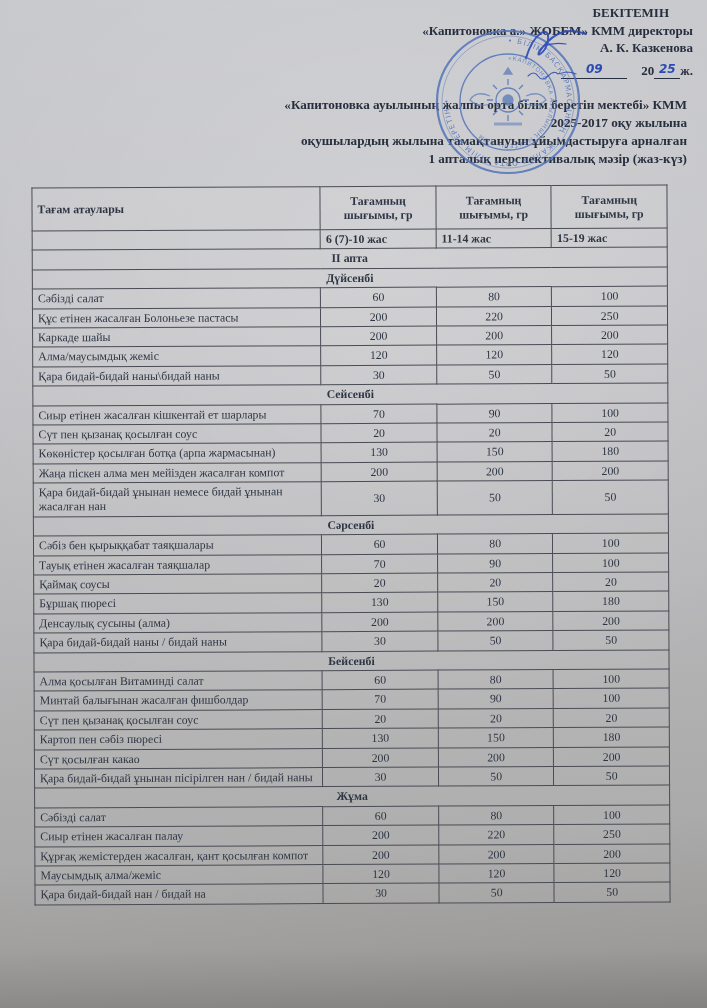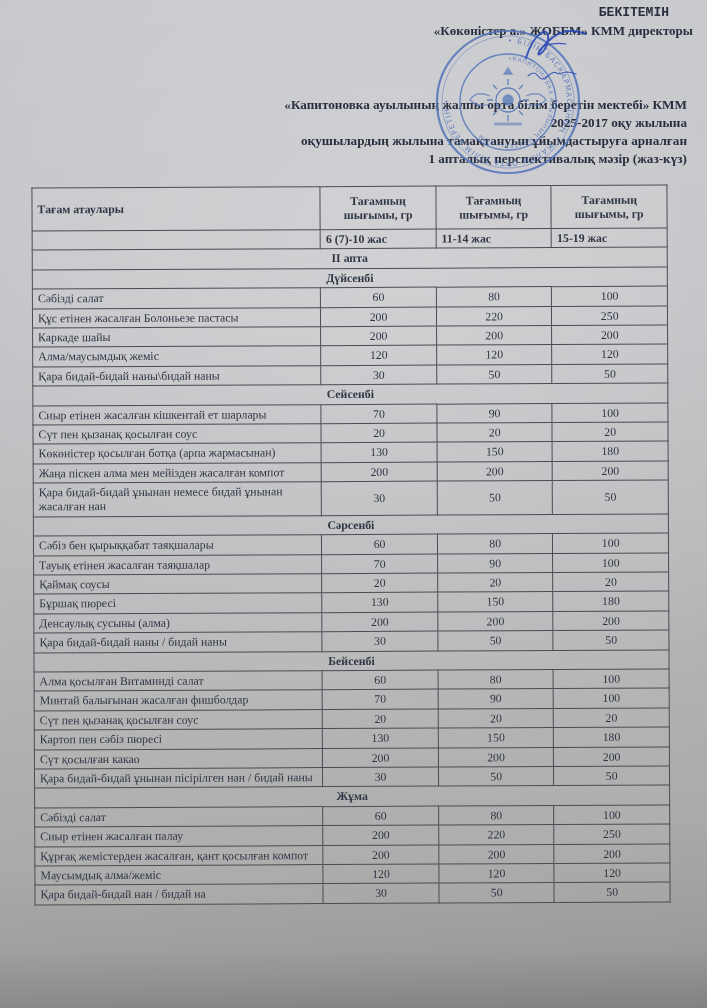--- a/index.html
+++ b/index.html
@@ -26,21 +26,21 @@
     background:linear-gradient(180deg,rgba(70,68,66,0) 0%,rgba(70,68,66,0.18) 100%);
     pointer-events:none;
   }
 
   
   .approval{
     position:absolute;top:4px;right:14px;width:420px;
     text-align:right;font-weight:bold;font-size:13px;line-height:17.5px;
     color:var(--ink-strong);
   }
-  .approval .l1{padding-right:24px;font-family:Liberation Mono, monospace;}
+  .approval .l1{padding-right:24px;}
   .dateline{
     display:flex;justify-content:flex-end;align-items:flex-end;
     margin-top:3px;font-weight:bold;font-size:13px;
   }
   .u{display:inline-block;border-bottom:1.2px solid var(--ink-strong);text-align:center;}
   .hand{
     font-family:"DejaVu Sans",sans-serif;font-style:italic;font-weight:bold;
     color:var(--hand);font-size:12px;
   }
 
@@ -91,21 +91,29 @@
   td.food{font-size:12px;padding:2.5px 5px;}
   td.num{text-align:center;font-size:12px;}
 </style>
 </head>
 <body>
 
 <div class="paper">
 
   <div class="approval">
     <div class="l1">БЕКІТЕМІН</div>
-    <div>«Көкөністер а.» ЖОББМ» КММ директоры</div>
+    <div>«Капитоновка а.» ЖОББМ» КММ директоры</div>
+    <div>А. К. Казкенова</div>
+    <div class="dateline">
+      <span class="u" style="width:66px;"><span class="hand">09</span></span>
+      <span style="width:14px;display:inline-block;"></span>
+      <span>20</span>
+      <span class="u" style="width:26px;"><span class="hand">25</span></span>
+      <span>ж.</span>
+    </div>
   </div>
 
   <div class="titleblock">
     <div>«Капитоновка ауылының жалпы орта білім беретін мектебі» КММ</div>
     <div>2025-2017 оқу жылына</div>
     <div>оқушылардың жылына тамақтануын ұйымдастыруға арналған</div>
     <div>1 апталық перспективалық мәзір (жаз-күз)</div>
   </div>
 
   <svg class="stamp" viewBox="0 0 160 160">

